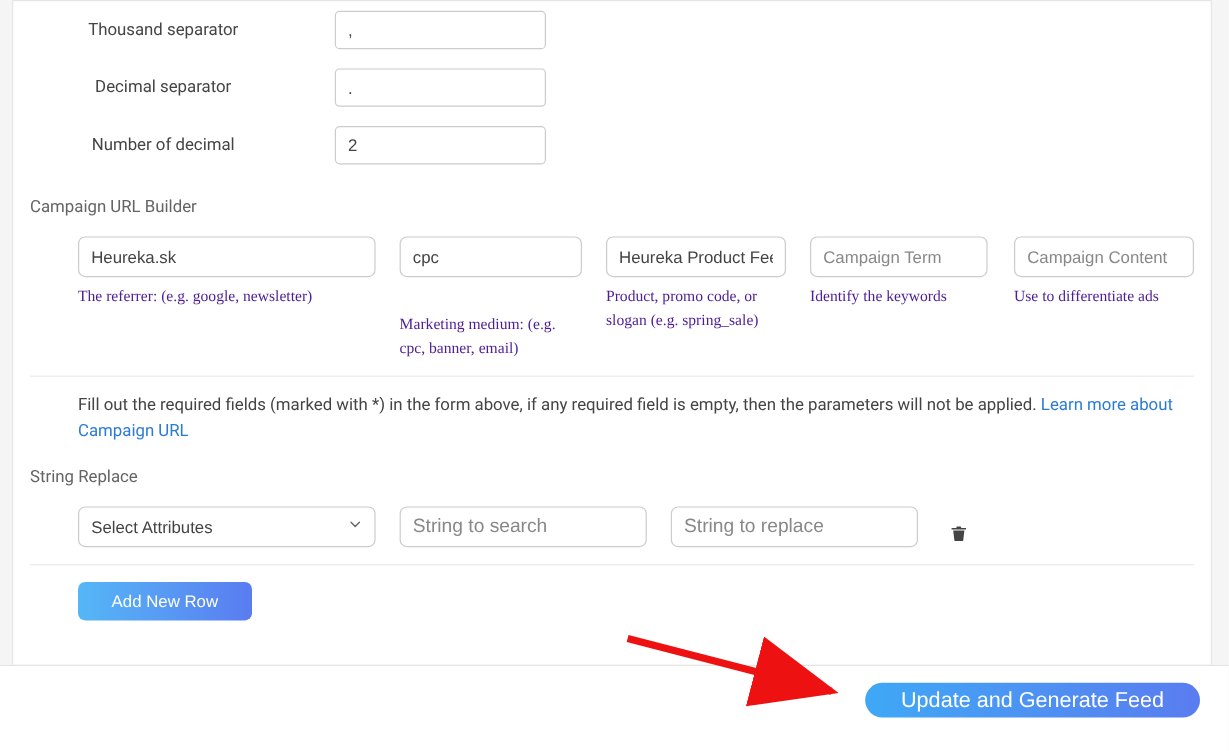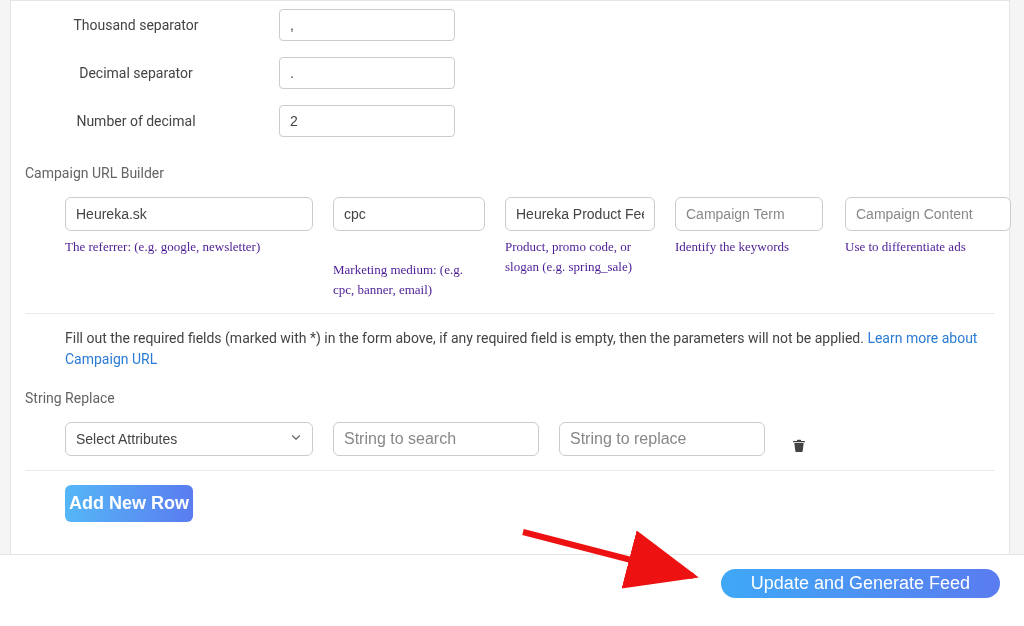--- a/index.html
+++ b/index.html
@@ -76,21 +76,21 @@
   }
   .col-source   { width: 248px; }
   .col-source   input { width: 248px; }
   .col-medium   { width: 152px; gap: 23px; }
   .col-medium   input { width: 152px; }
   .col-name     { width: 150px; }
   .col-name     input { width: 150px; }
   .col-term     { width: 150px; }
   .col-term     input { width: 148px; }
   .col-content  { width: 150px; }
-  .col-content  input { width: 166px; }
+  .col-content  input { width: 150px; }
 
   .divider {
     border-top: 1px solid #eaeaea;
     margin: 14px 14px 0 14px;
   }
 
   .info-text {
     color: #444;
     font-size: 14px;
     line-height: 1.5;
@@ -151,24 +151,23 @@
     margin: 14px 14px 0 14px;
   }
 
   .add-row-btn {
     display: inline-block;
     margin: 14px 0 0 54px;
     background: linear-gradient(90deg, #55b7f7 0%, #5a7cf0 100%);
     color: #fff;
     border: none;
     border-radius: 6px;
-    padding: 8px 4px;
-    font-size: 18px;
+    padding: 8px 28px;
+    font-size: 14px;
     cursor: pointer;
-    font-weight: bold;
   }
 
   .footer-bar {
     position: absolute;
     left: 0;
     right: 0;
     bottom: 0;
     height: 72px;
     background: #fff;
     border-top: 1px solid #e5e5e5;

